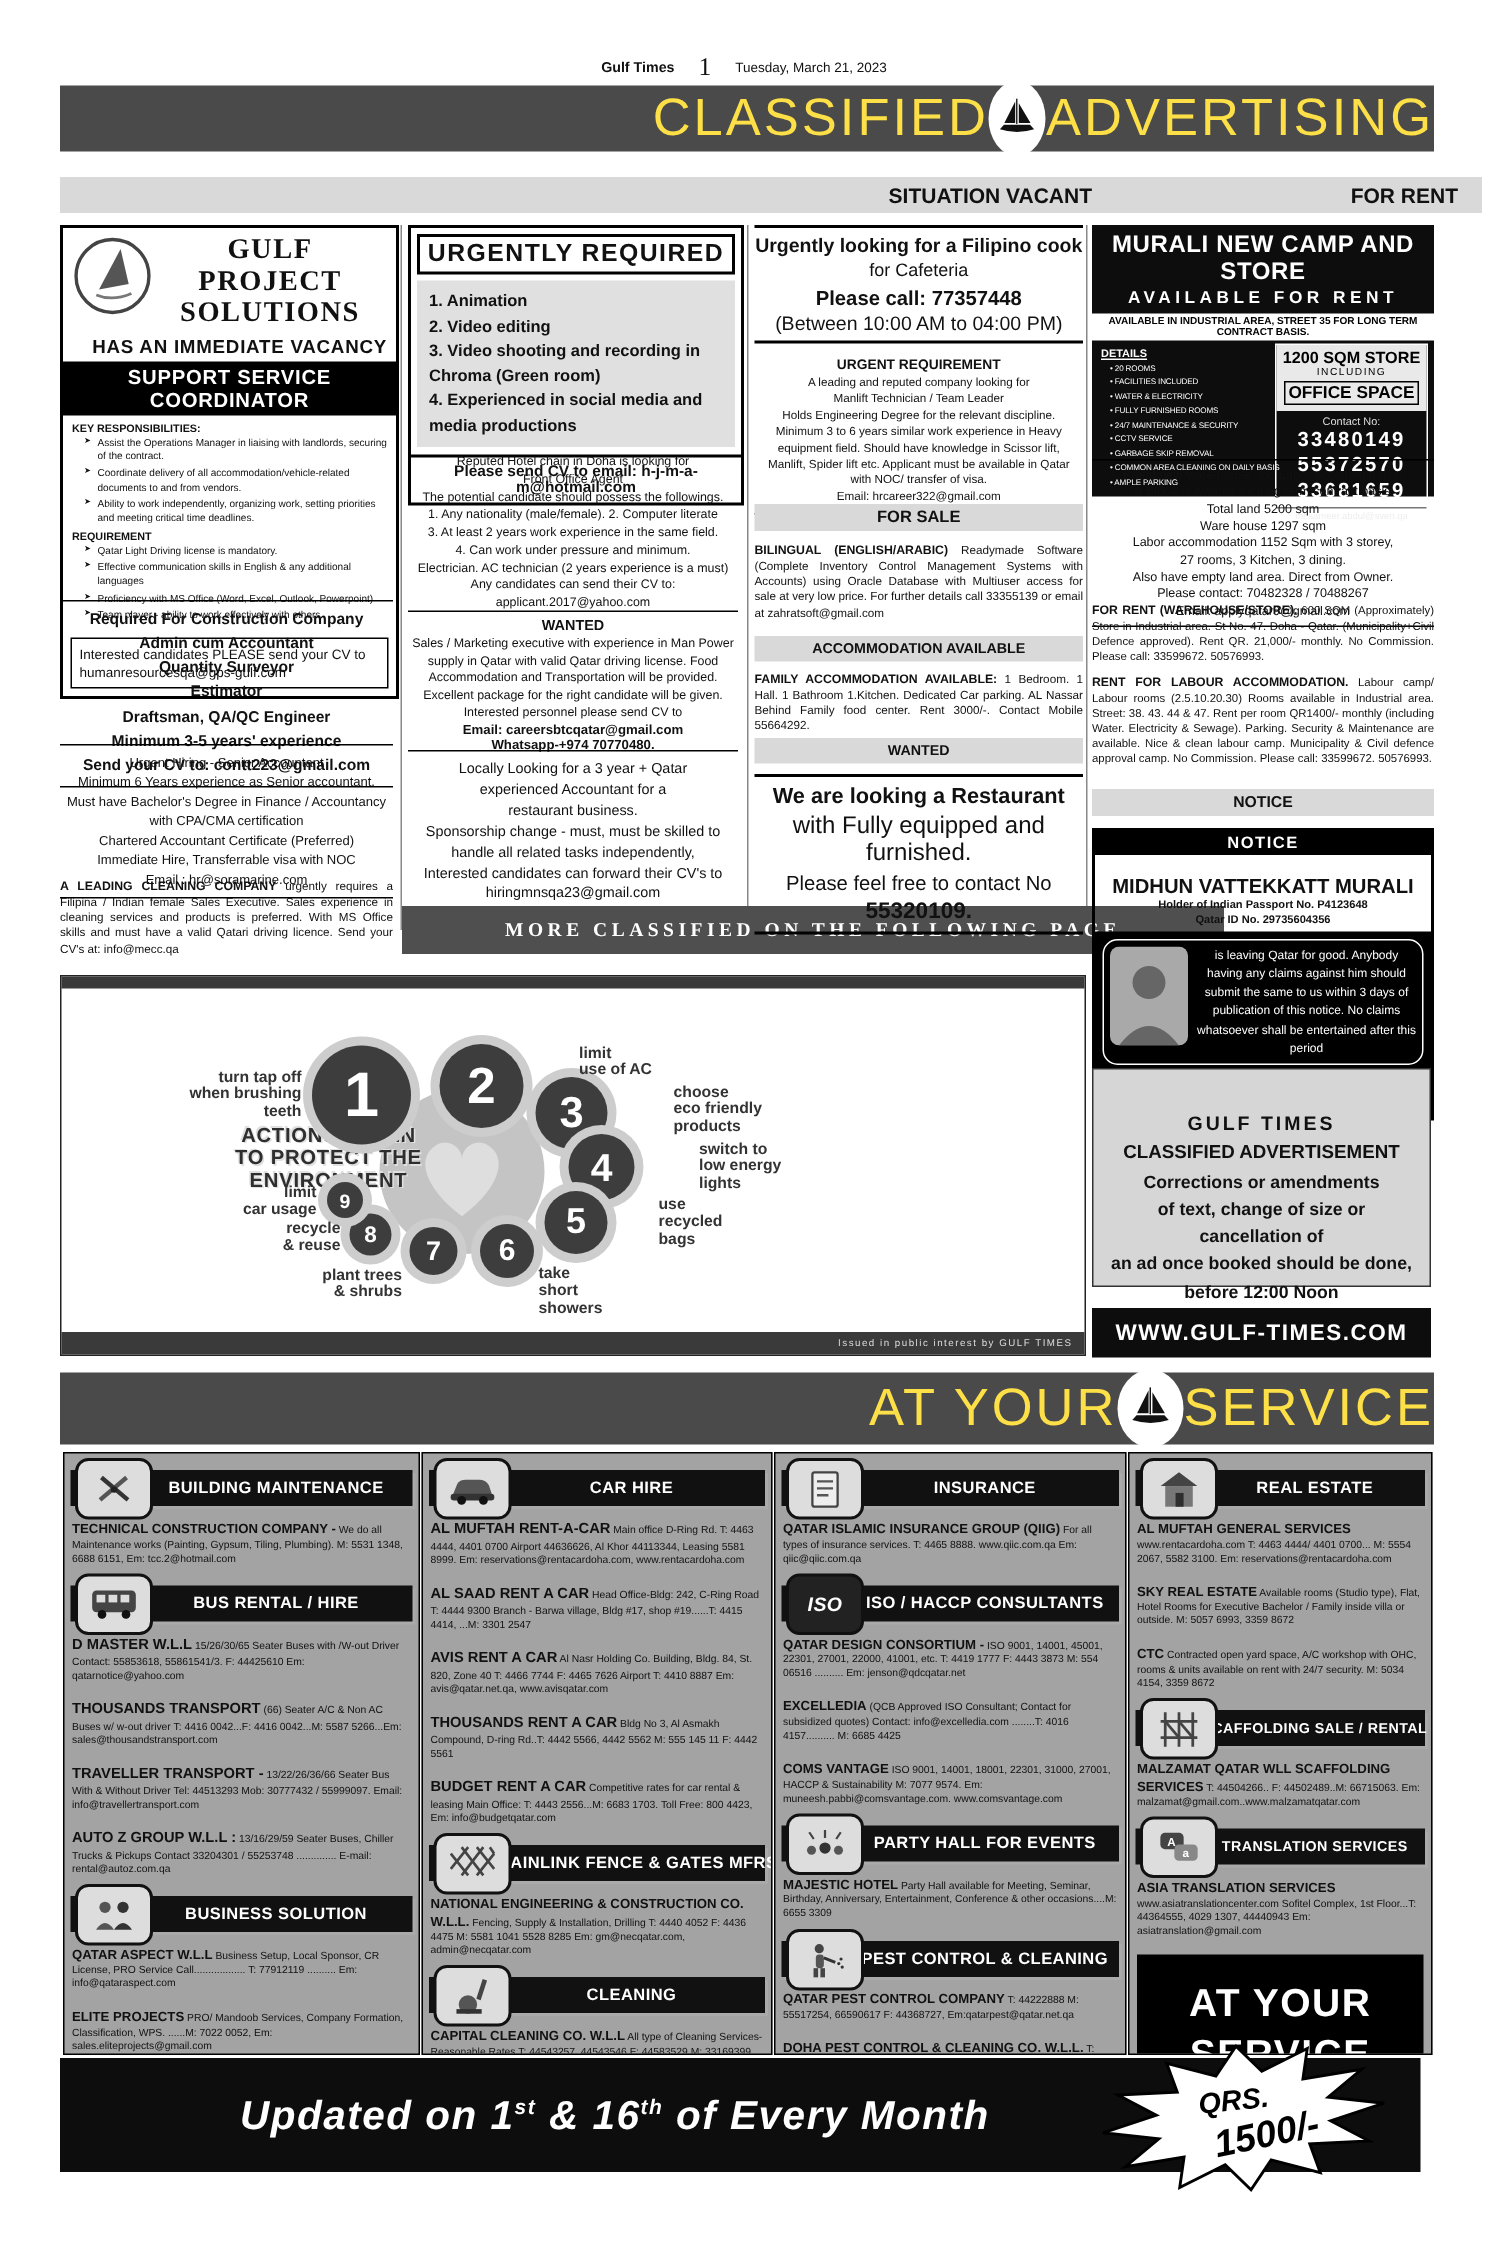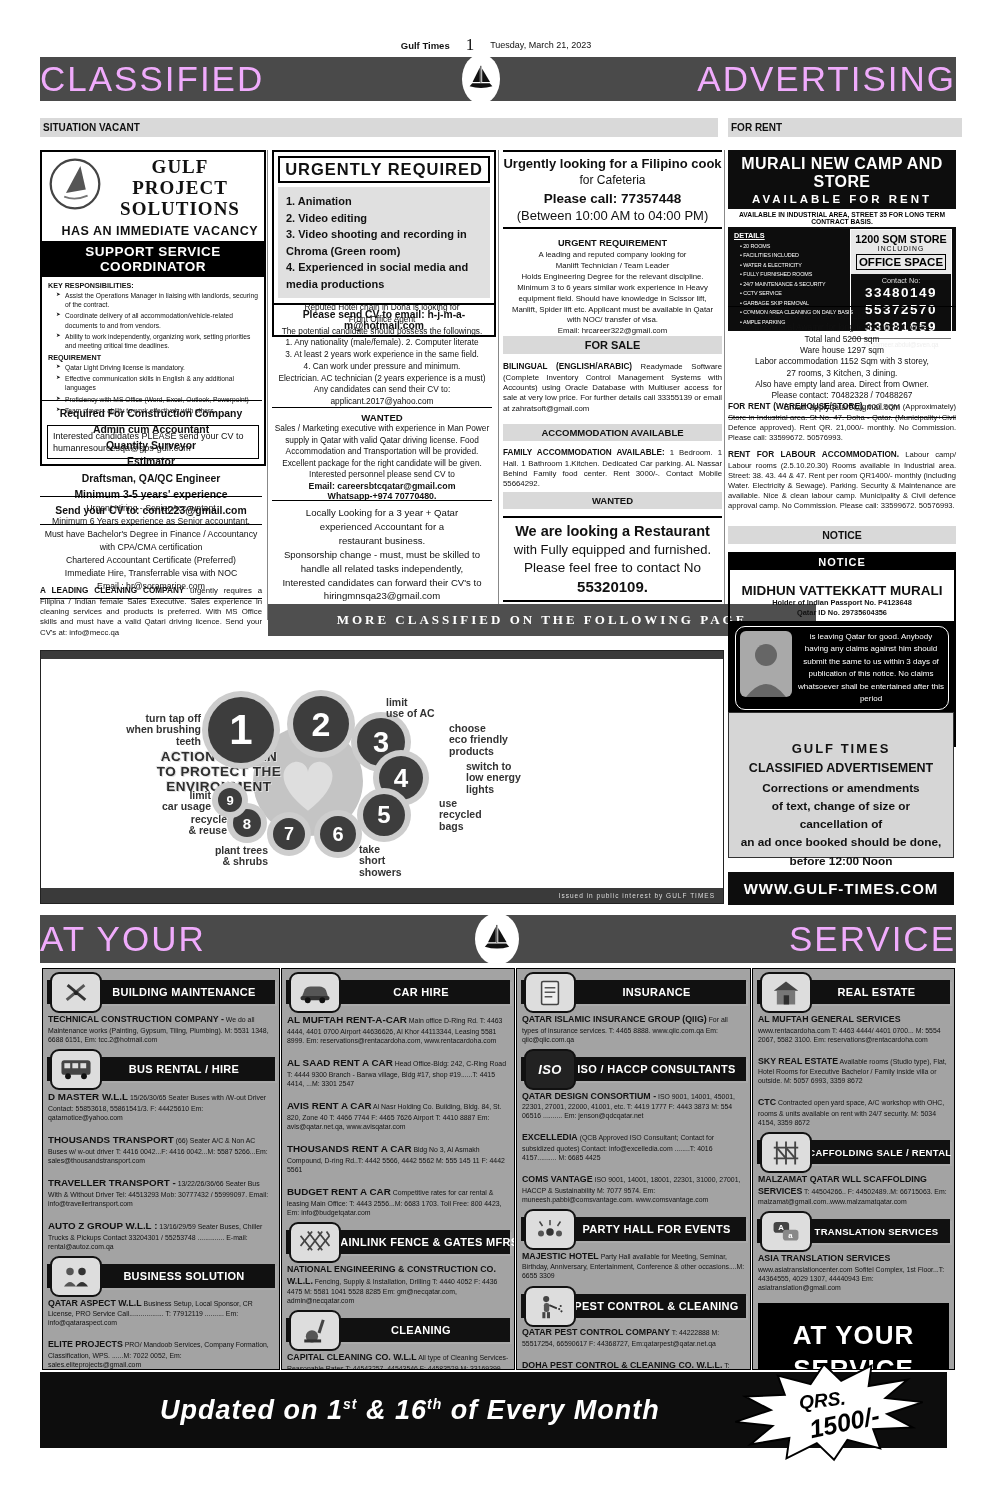--- a/index.html
+++ b/index.html
@@ -5,25 +5,25 @@
   html,body{margin:0;padding:0;background:#fff}
   #page{position:relative;width:992px;height:1502px;background:#fff;color:#111;
         font-family:"Liberation Sans",sans-serif;overflow:hidden}
   .abs{position:absolute}
   
   #masthead{left:0;top:34px;width:992px;height:22px;display:flex;align-items:center;justify-content:center;gap:16px}
   #masthead .paper{font-weight:bold;font-size:9.5px}
   #masthead .pno{font-family:"Liberation Serif",serif;font-size:17px}
   #masthead .date{font-size:9px}
   
-  .bigbanner{background:#4a4a4a;color:#f0abfc;display:flex;align-items:center;justify-content:space-between;}
+  .bigbanner{background:#4a4a4a;color:#fde047;display:flex;align-items:center;justify-content:flex-end;}
   .bigbanner .w{font-size:35px;letter-spacing:2px;white-space:nowrap}
   .ellipse{background:#fff;border-radius:50%;display:flex;align-items:center;justify-content:center}
   
-  .bar{background:#d9d9d9;text-align:left;font-weight:bold;font-size:10px;padding:4px 3px}
+  .bar{background:#d9d9d9;text-align:right;font-weight:bold;font-size:14px;padding:4px 16px}
   .gbar{background:#d9d9d9;text-align:center;font-weight:bold;font-size:9.5px;padding:3px 0}
   .vline{position:absolute;width:1px;background:#888}
   
   .clines div{text-align:center}
   .just{text-align:justify;font-size:7.8px;line-height:1.32}
   .just b{font-size:8.2px}
   .rt{border-top:1.6px solid #000}.rb{border-bottom:1.6px solid #000}
   .rt2{border-top:2.4px solid #000}.rb2{border-bottom:2.4px solid #000}
   
   #gps{border:2px solid #000;padding:0}
@@ -265,21 +265,21 @@
   <p class="abs just" style="left:503px;top:362px;width:219px;margin:0"><b>BILINGUAL (ENGLISH/ARABIC)</b><span> Readymade Software (Complete Inventory Control Management Systems with Accounts) using Oracle Database with Multiuser access for sale at very low price. For further details call 33355139 or email at zahratsoft@gmail.com</span></p>
 
   <div class="abs gbar" style="left:503px;top:424px;width:219px">ACCOMMODATION AVAILABLE</div>
 
   <p class="abs just" style="left:503px;top:448px;width:219px;margin:0"><b>FAMILY ACCOMMODATION AVAILABLE:</b><span> 1 Bedroom. 1 Hall. 1 Bathroom 1.Kitchen. Dedicated Car parking. AL Nassar Behind Family food center. Rent 3000/-. Contact Mobile 55664292.</span></p>
 
   <div class="abs gbar" style="left:503px;top:492px;width:219px">WANTED</div>
 
   <div class="abs rt2 rb2 clines" style="left:503px;top:516px;width:219px;padding:5px 0">
     <div style="font-weight:bold;font-size:14.5px">We are looking a Restaurant</div>
-    <div style="font-size:13px;padding:3px 0">with Fully equipped and furnished.</div>
+    <div style="font-size:16px;padding:3px 0">with Fully equipped and furnished.</div>
     <div style="font-size:13.5px">Please feel free to contact No</div>
     <div style="font-weight:bold;font-size:15px;padding-top:3px">55320109.</div>
   </div>
 
   <div class="abs" id="camp" style="left:728px;top:150px;width:228px">
     <div class="t1">MURALI NEW CAMP AND STORE</div>
     <div class="t2">AVAILABLE FOR RENT</div>
     <div class="strip">AVAILABLE IN INDUSTRIAL AREA, STREET 35 FOR LONG TERM CONTRACT BASIS.</div>
     <div class="body">
       <div class="dl">DETAILS</div>

